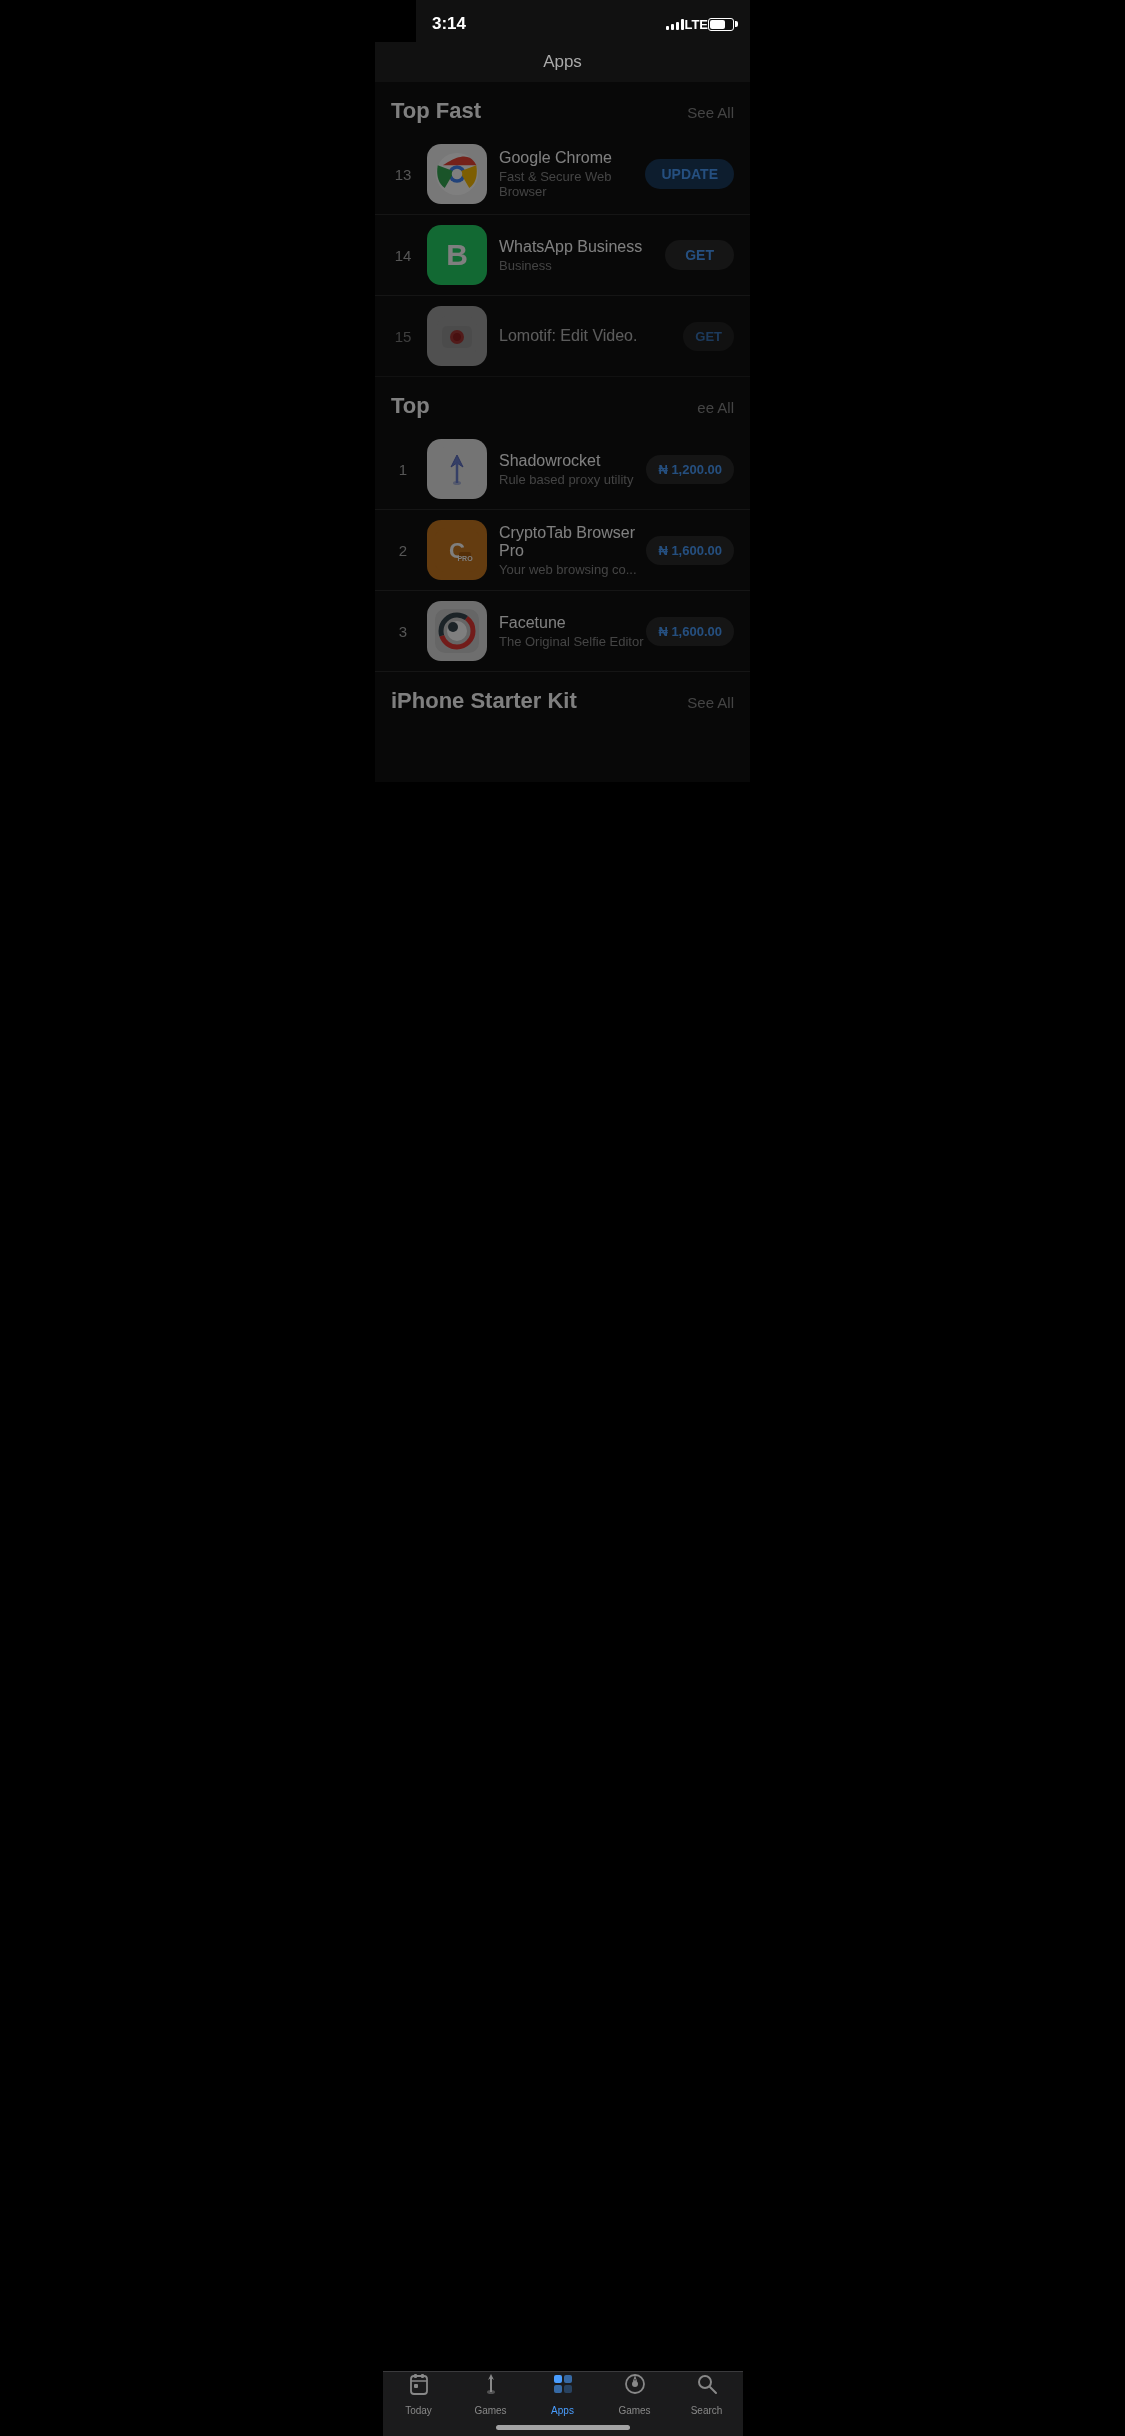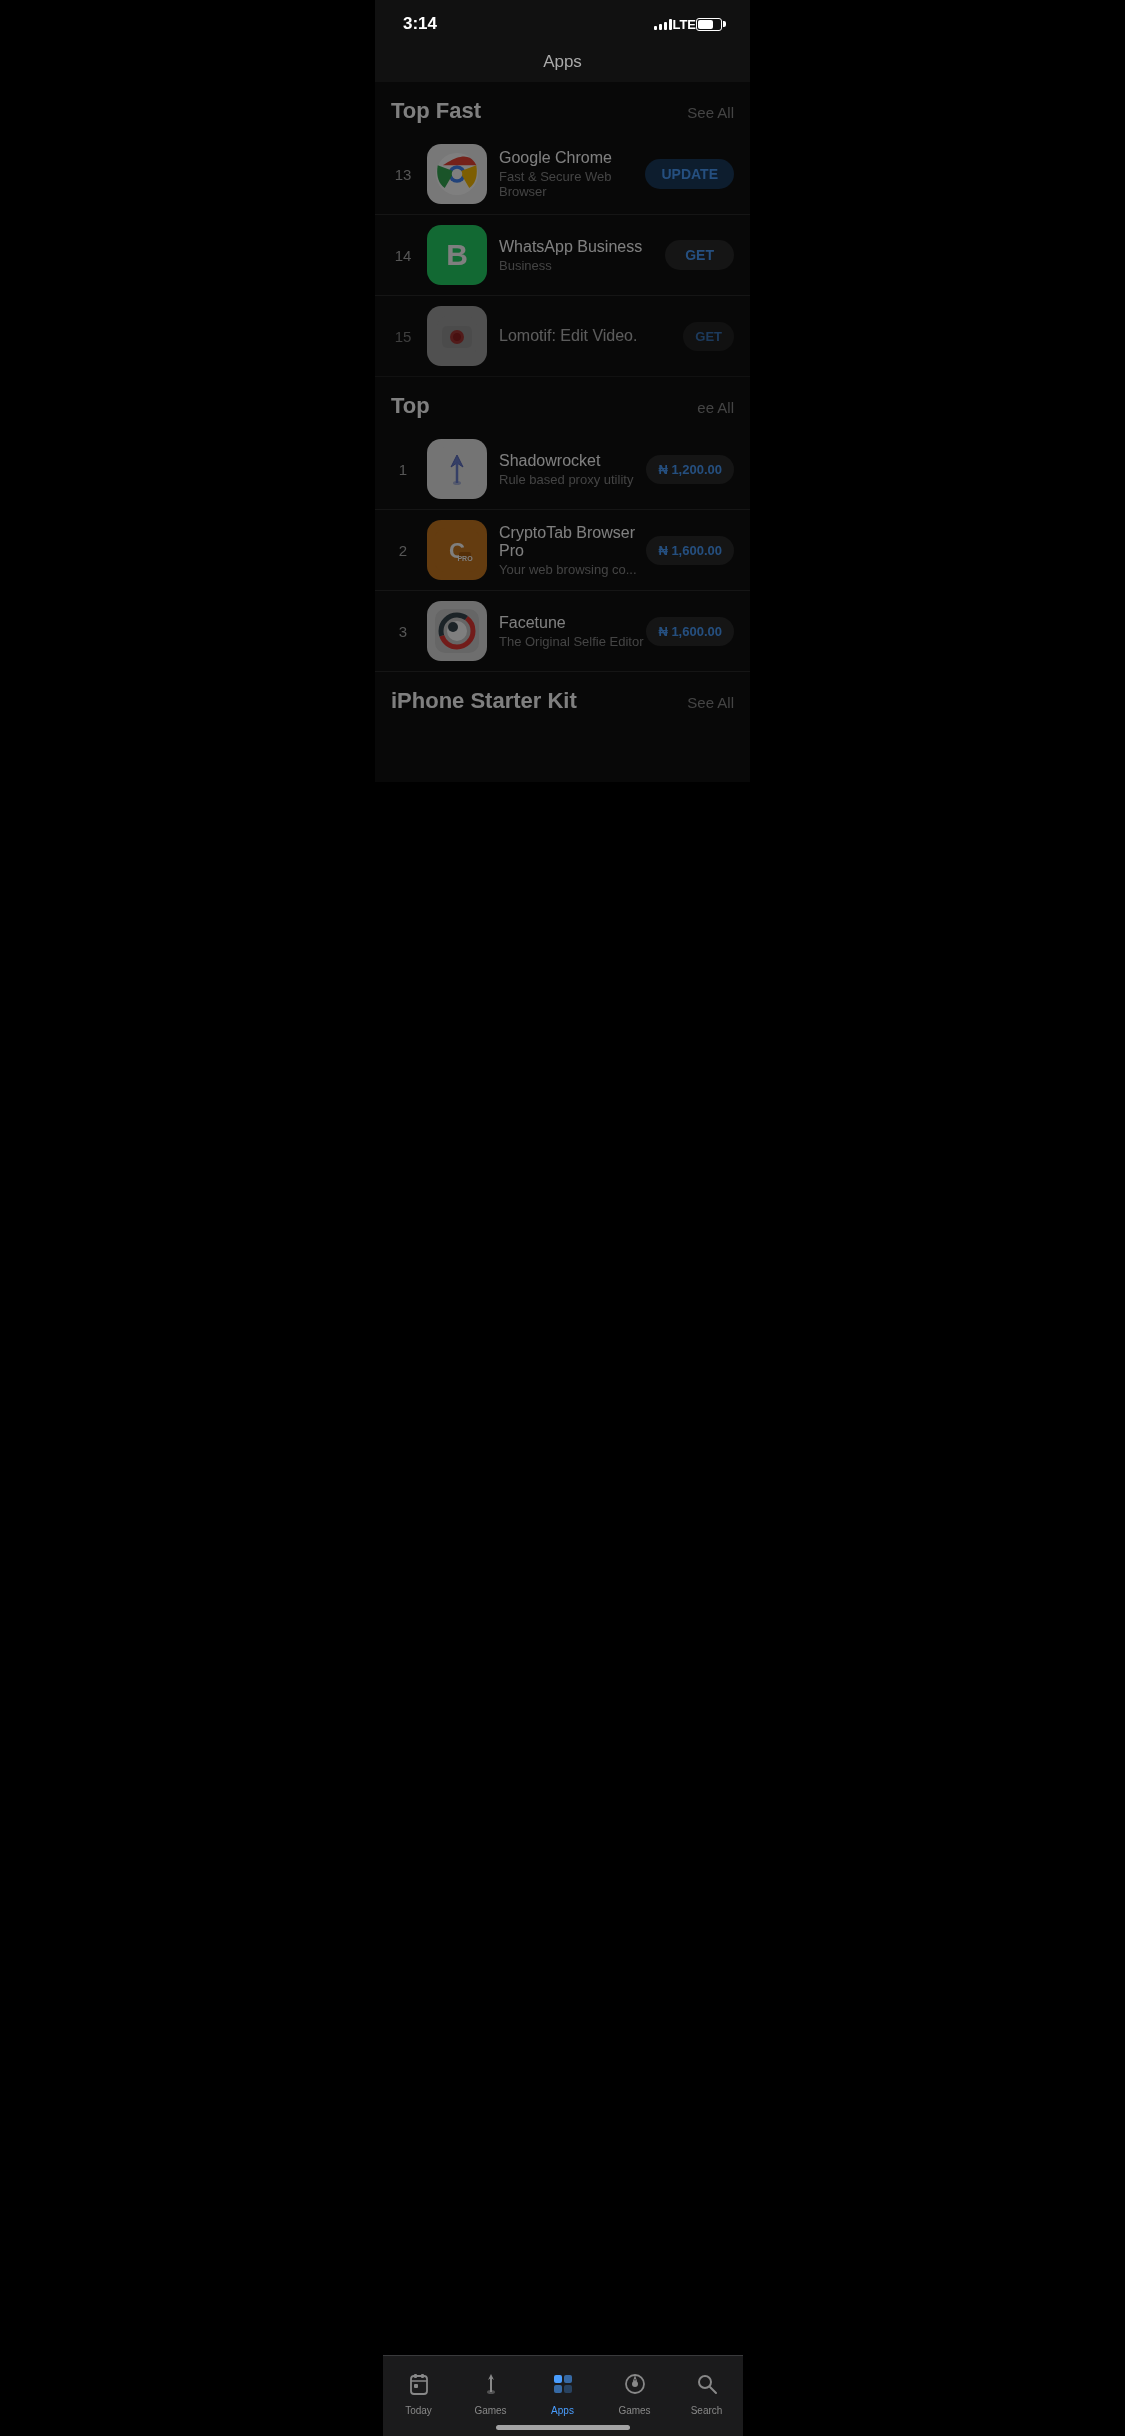--- a/index.html
+++ b/index.html
@@ -14,22 +14,23 @@
       position: relative;
       overflow: hidden;
       margin: 0 auto;
     }
 
     
     .status-bar {
       display: flex;
       justify-content: space-between;
       align-items: center;
-      padding: 14px 28px 8px;
+      padding: 14px 16px 8px;
       background: #111;
+      margin-left: 41px;
     }
     .status-time {
       font-size: 17px;
       font-weight: 600;
       color: #fff;
     }
     .status-right {
       display: flex;
       align-items: center;
       gap: 0;
@@ -360,21 +361,21 @@
     .tab-bar {
       position: fixed;
       bottom: 0;
       left: 50%;
       transform: translateX(-50%);
       width: 360px;
       background: rgba(28, 28, 30, 0.95);
       border-top: 0.5px solid #3a3a3c;
       display: flex;
       justify-content: space-around;
-      padding: 16px 0 20px;
+      padding: 0 0 20px;
       text-align: right;
     }
     .tab-item {
       display: flex;
       flex-direction: column;
       align-items: center;
       gap: 3px;
       cursor: pointer;
       min-width: 60px;
     }

